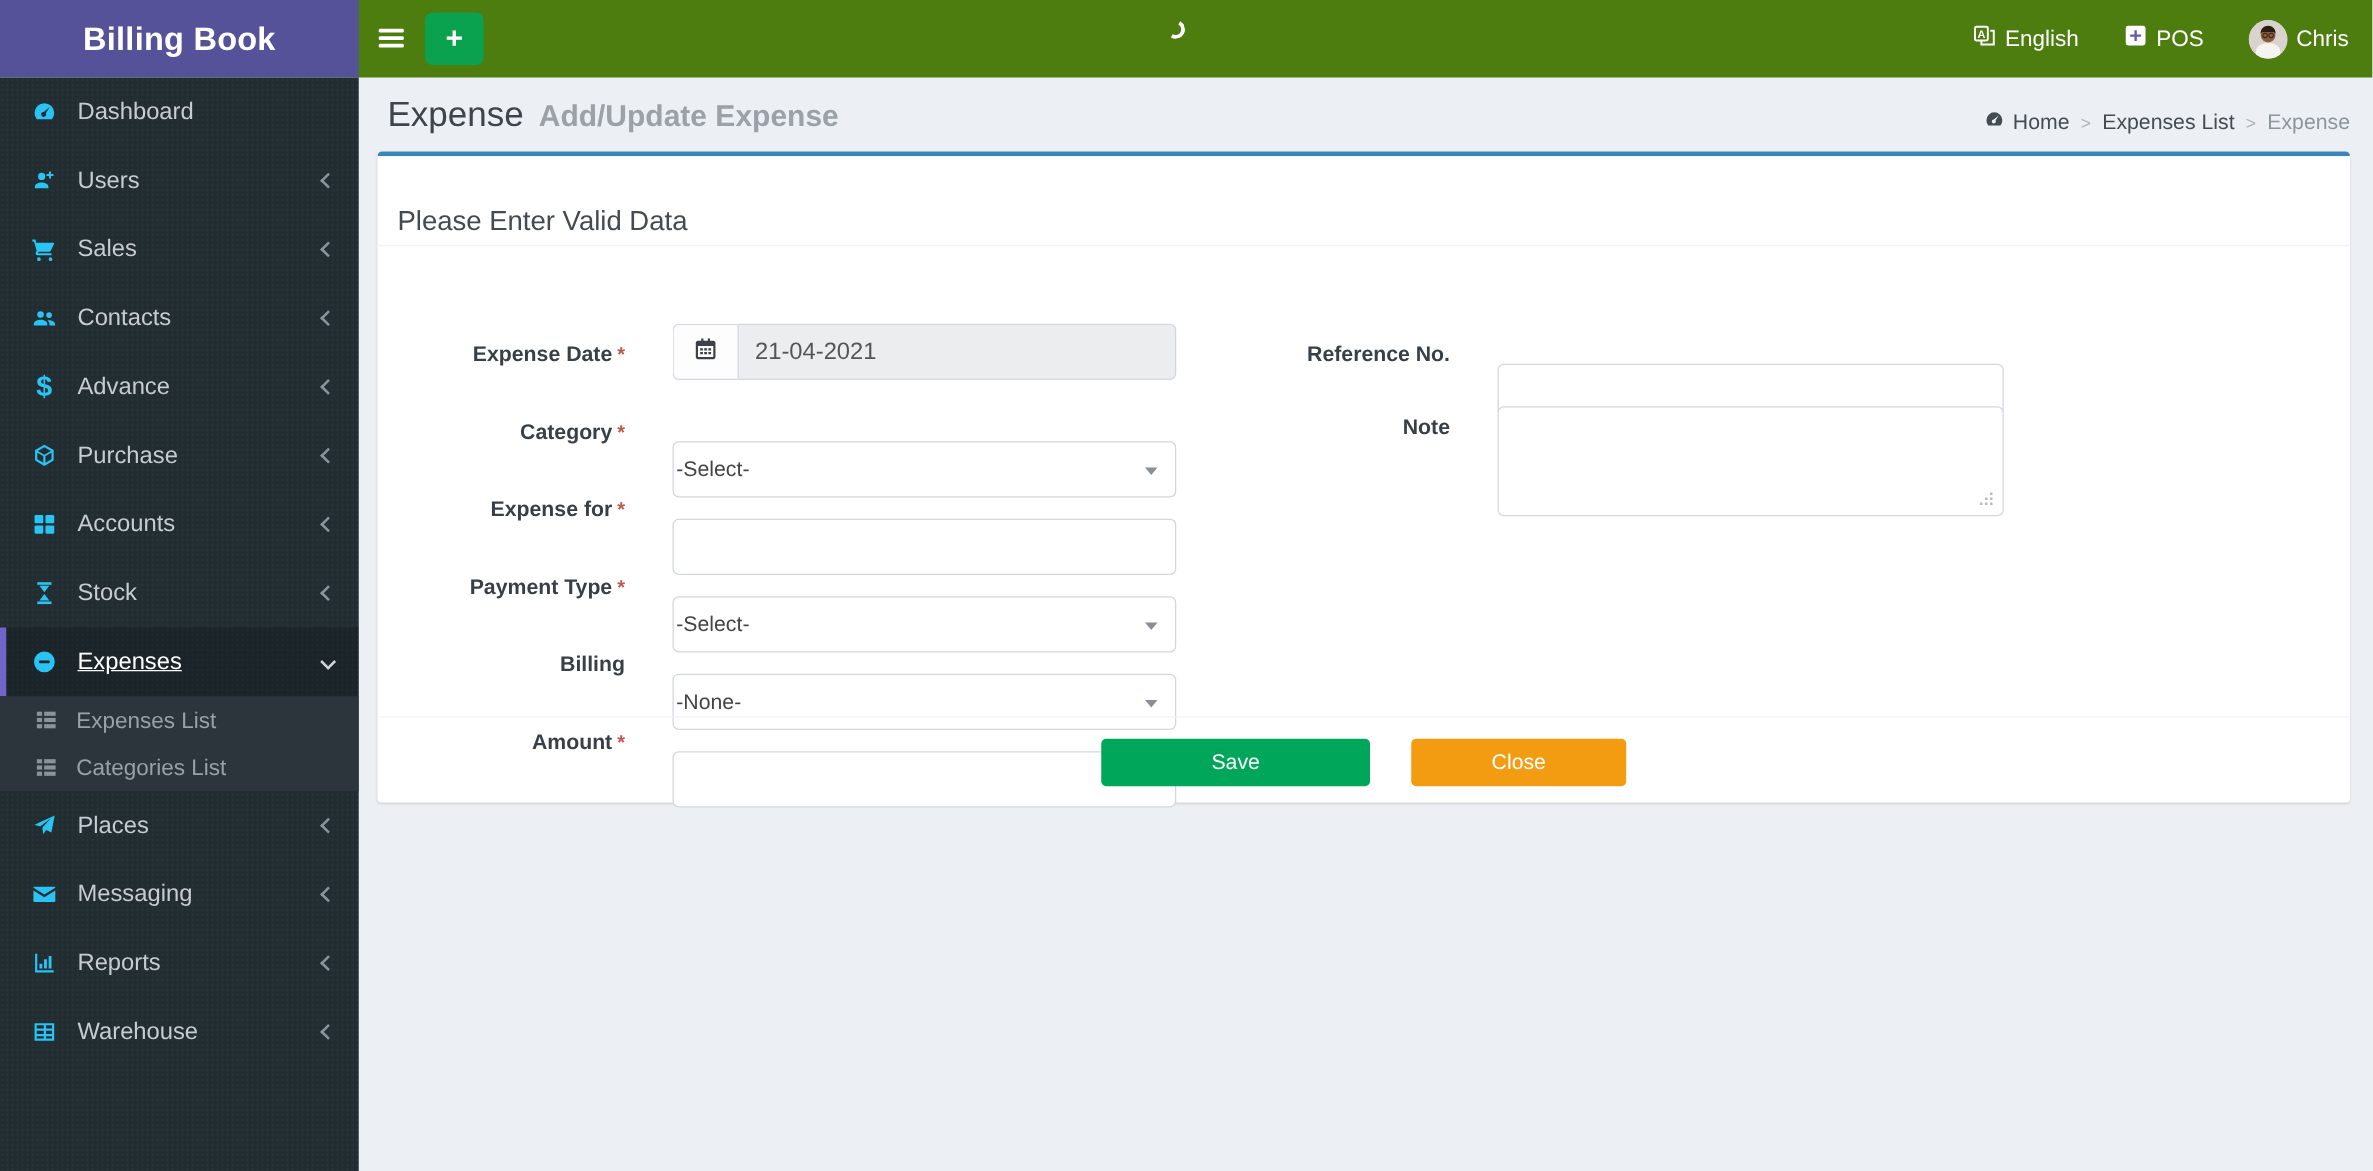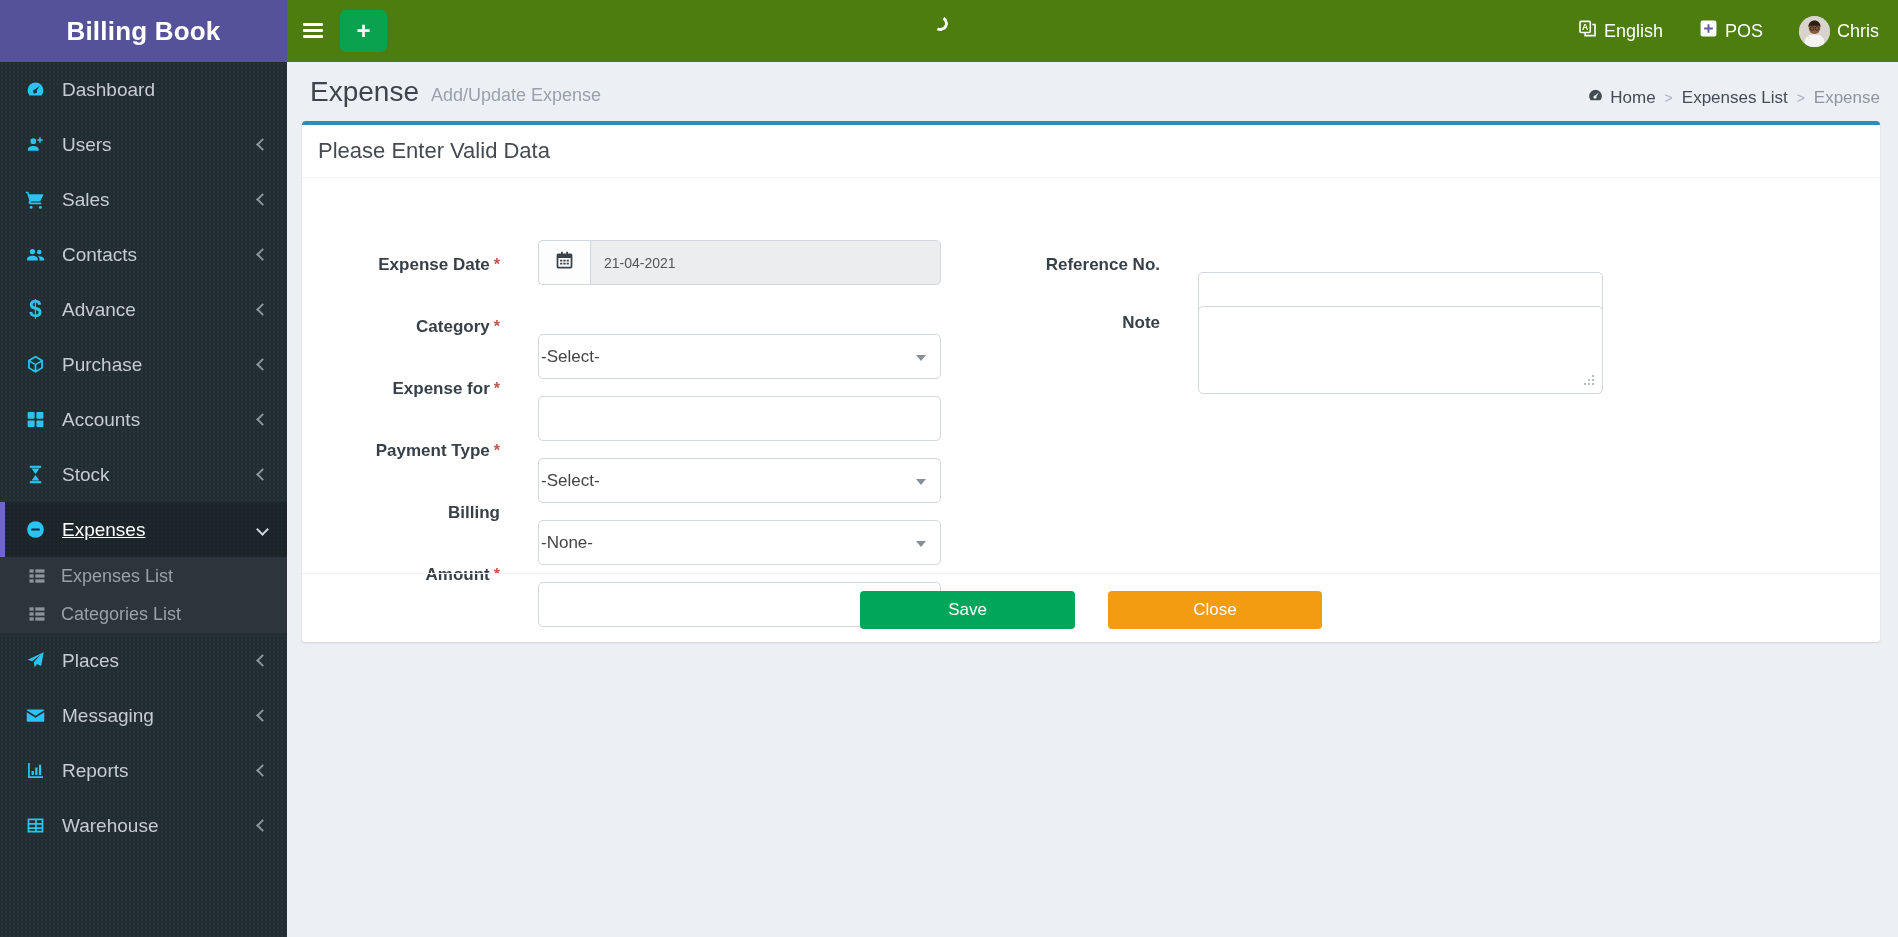--- a/index.html
+++ b/index.html
@@ -43,61 +43,61 @@
               color:#99a1a8; font-size:18px; cursor:pointer; }
   .sub-item .ico { width:24px; display:flex; justify-content:center; }
   .sub-item .ico svg { fill:#8a939b; }
   .sub-item .lbl { margin-left:12px; }
 
   
   .content { position:absolute; top:62px; left:287px; width:1611px; height:875px; }
   .page-head { position:relative; height:59px; }
   .page-title-wrap { position:absolute; left:23px; top:14px; display:flex; align-items:baseline; gap:12px; }
   .page-title { font-size:28px; color:#3d444b; }
-  .page-subtitle { font-size:18px; color:#9aa1a8; }
+  .page-subtitle { font-size:24px; color:#9aa1a8;font-weight:bold; }
   .breadcrumb { position:absolute; right:18px; top:25px; display:flex; align-items:center; gap:9px;
                 font-size:17px; }
   .breadcrumb .bc-link { color:#444c53; display:flex; align-items:center; gap:6px; cursor:pointer; }
   .breadcrumb .bc-sep { color:#aab2ba; font-size:14px; }
   .breadcrumb .bc-current { color:#8d959c; }
 
   
   .card { position:absolute; left:15px; top:59px; width:1578px; height:521px; background:#fff;
           border-top:4px solid #3688bb; border-radius:4px 4px 3px 3px;
           box-shadow:0 1px 2px rgba(0,0,0,0.12); }
-  .card-head { height:53px; display:flex; align-items:center; padding-left:16px;
-               border-bottom:1px solid #f1f3f5; font-size:22px; color:#434a51; }
+  .card-head { height:40px; display:flex; align-items:center; padding-left:16px;
+               border-bottom:1px solid #f1f3f5; font-size:22px; color:#434a51;margin-top:32px; }
   .form-area { position:relative; height:392px; }
 
   .f-label { position:absolute; font-size:17px; font-weight:bold; color:#373f47; text-align:right; width:180px; }
   .req { color:#c1574b; margin-left:4px; font-size:16px; }
   .f-field { position:absolute; width:403px; height:45px; }
 
   .input, .select { width:100%; height:100%; border:1px solid #d2d6de; border-radius:5px; background:#fff;
                     font-size:17px; color:#555; padding:0 2px; font-family:"Liberation Sans",sans-serif;margin-top:32px; }
   .select { display:flex; align-items:center; color:#444; cursor:pointer; position:relative; }
   .caret { position:absolute; right:14px; top:50%; margin-top:-2px;
            border-left:5px solid transparent; border-right:5px solid transparent; border-top:6px solid #888f96; }
   .date-group { display:flex; height:45px; }
   .date-addon { width:52px; border:1px solid #d2d6de; border-right:none; border-radius:5px 0 0 5px;
                 background:#fdfdfd; display:flex; align-items:center; justify-content:center; }
   .date-input { flex:1; border:1px solid #d2d6de; border-radius:0 5px 5px 0; background:#ebedef;
-                font-size:14px; color:#555; padding:0 13px; font-family:"Liberation Sans",sans-serif; }
+                font-size:19px; color:#555; padding:0 13px; font-family:"Liberation Sans",sans-serif; }
   .textarea { position:absolute; width:405px; height:88px; border:1px solid #d2d6de; border-radius:5px;
               background:#fff; resize:none; font-family:"Liberation Sans",sans-serif; font-size:17px;
               color:#555; padding:8px 13px; }
   .grip { position:absolute; width:2px; height:2px; background:#b7bcc2;
           box-shadow:0 -4px #b7bcc2, 0 -8px #b7bcc2, -4px 0 #b7bcc2, -4px -4px #b7bcc2, -8px 0 #b7bcc2; }
 
   .card-foot { position:absolute; left:0; right:0; top:448px; border-top:1px solid #f1f3f5; height:73px;
                display:flex; align-items:center; justify-content:center; gap:33px; }
   .btn { height:38px; border:none; border-radius:4px; color:#fff; font-size:17px; cursor:pointer;
          font-family:"Liberation Sans",sans-serif; }
   .btn-save { width:215px; background:#00a65a; }
-  .btn-close { width:214px; background:#f39c12; }
+  .btn-close { width:172px; background:#f39c12; }
 </style>
 </head>
 <body>
 
 <div class="topbar">
   <div class="logo">Billing Book</div>
   <div class="hamburger">
       <span></span>
       <span></span>
       <span></span>

